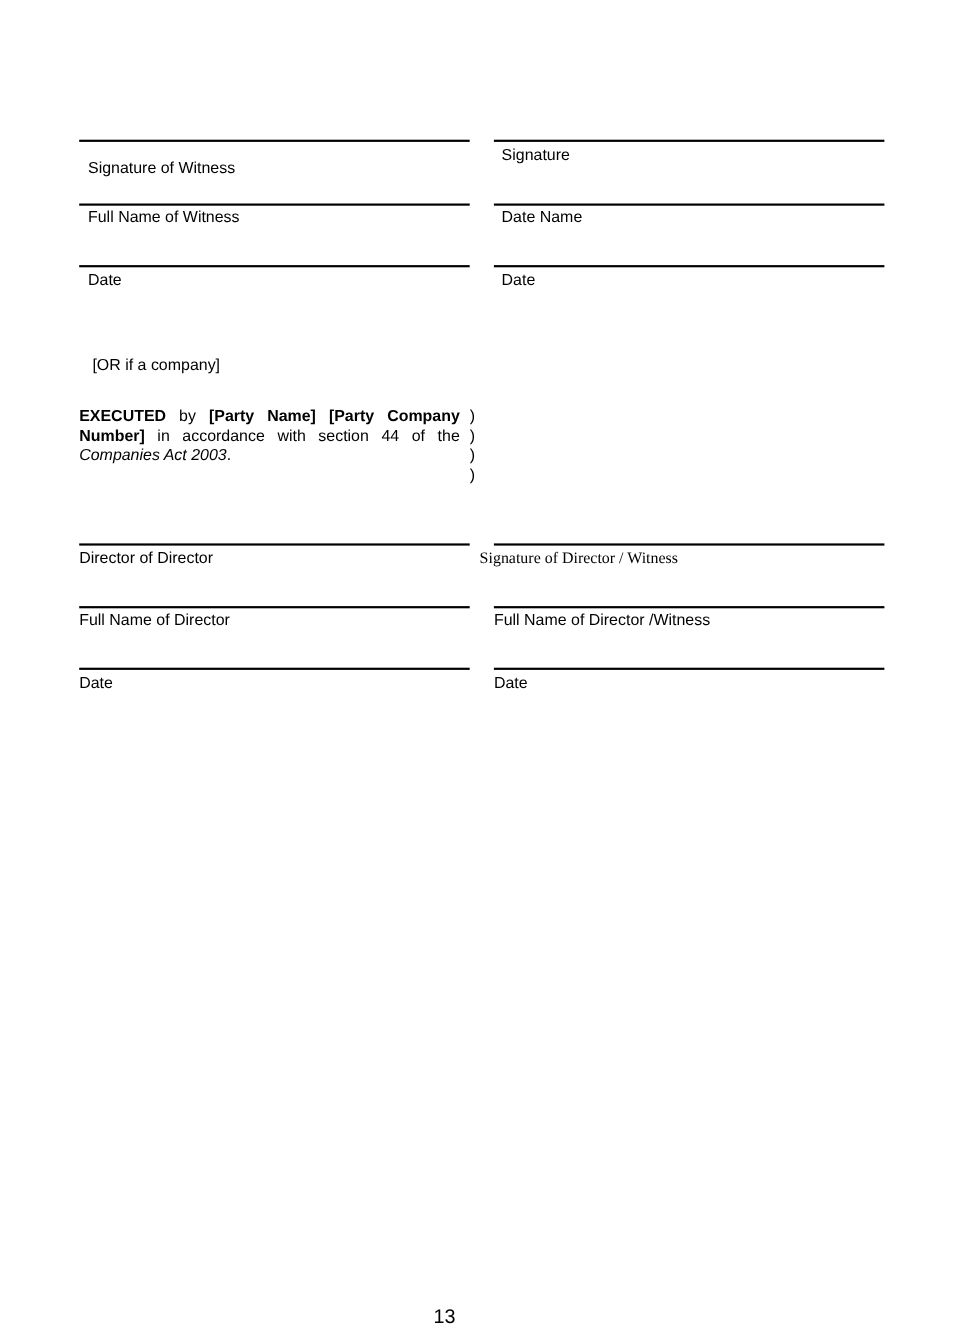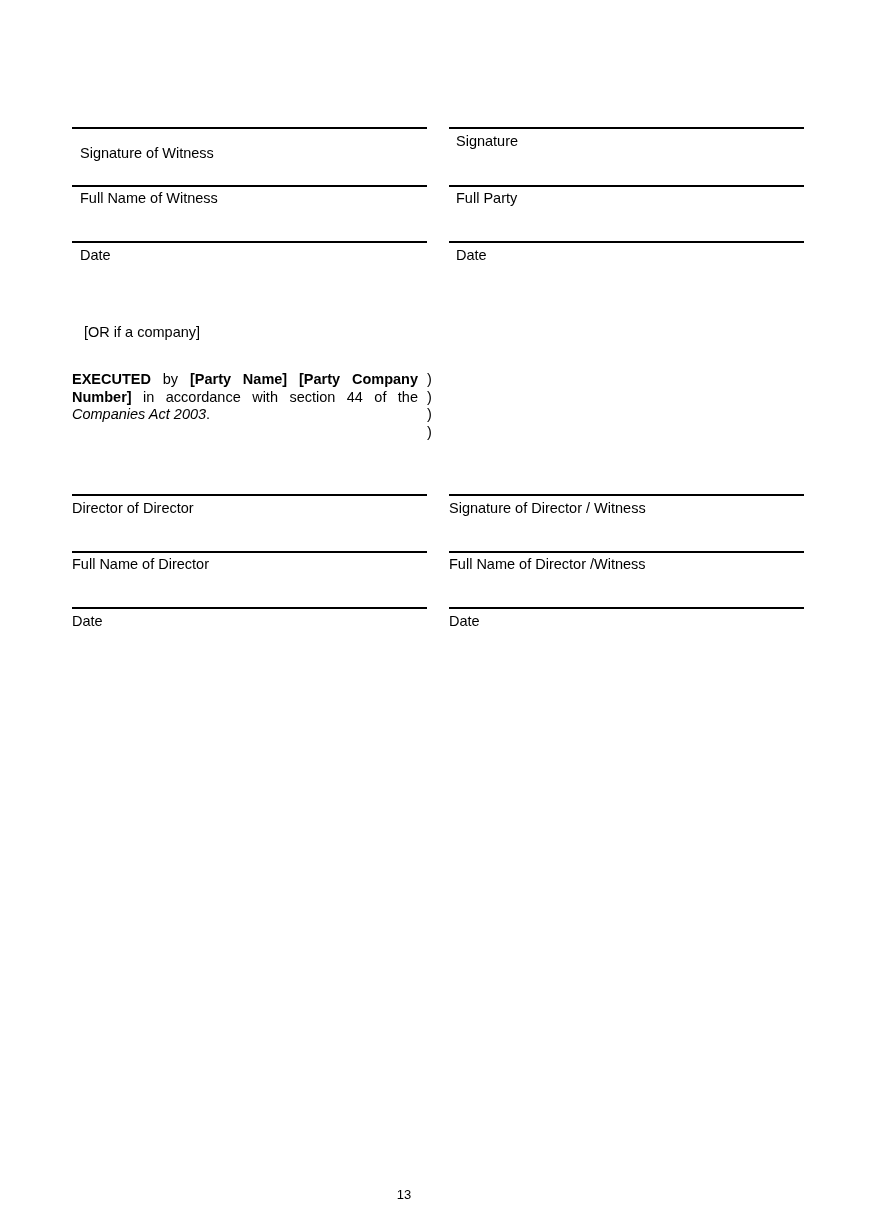--- a/index.html
+++ b/index.html
@@ -2,37 +2,37 @@
 <html><head>
 <meta charset="utf-8">
 <style>
   html, body { margin:0; padding:0; background:#ffffff; }
   body { width:878px; height:1210px; position:relative; font-family:"Liberation Sans", sans-serif; color:#000; font-size:14.5px; overflow:hidden; }
   .line { position:absolute; height:0; border-top:2px solid #000; }
   .lbl { position:absolute; white-space:nowrap; line-height:17px; }
   .para { position:absolute; left:72px; top:371px; width:346px; text-align:justify; line-height:17.5px; }
   .para p { margin:0; }
   .brackets { position:absolute; left:427px; top:371px; line-height:17.5px; }
-  .pageno { position:absolute; left:0; width:808px; text-align:center; top:1187px; font-size:13px; }
+  .pageno { position:absolute; left:0; width:808px; text-align:center; top:1187px; font-size:18px; }
 </style>
 </head>
 <body>
 
 <div>
   <div class="line" style="left:72px;top:127px;width:355px;"></div>
   <div class="lbl" style="left:80px;top:145px;">Signature of Witness</div>
   <div class="line" style="left:72px;top:185px;width:355px;"></div>
   <div class="lbl" style="left:80px;top:190px;">Full Name of Witness</div>
   <div class="line" style="left:72px;top:241px;width:355px;"></div>
   <div class="lbl" style="left:80px;top:247px;">Date</div>
 
   <div class="line" style="left:449px;top:127px;width:355px;"></div>
   <div class="lbl" style="left:456px;top:133px;">Signature</div>
   <div class="line" style="left:449px;top:185px;width:355px;"></div>
-  <div class="lbl" style="left:456px;top:190px;">Full Party</div>
+  <div class="lbl" style="left:456px;top:190px;">Date Name</div>
   <div class="line" style="left:449px;top:241px;width:355px;"></div>
   <div class="lbl" style="left:456px;top:247px;">Date</div>
 </div>
 
 <div class="lbl" style="left:84px;top:324px;">[OR if a company]</div>
 
 <div class="para">
   <p><b>EXECUTED</b><span> by </span><b>[Party Name] [Party Company Number]</b><span> in accordance with section 44 of the </span><i>Companies Act 2003</i><span>.</span></p>
 </div>
 <div class="brackets">
@@ -44,20 +44,20 @@
 
 <div>
   <div class="line" style="left:72px;top:494px;width:355px;"></div>
   <div class="lbl" style="left:72px;top:500px;">Director of Director</div>
   <div class="line" style="left:72px;top:551px;width:355px;"></div>
   <div class="lbl" style="left:72px;top:556px;">Full Name of Director</div>
   <div class="line" style="left:72px;top:607px;width:355px;"></div>
   <div class="lbl" style="left:72px;top:613px;">Date</div>
 
   <div class="line" style="left:449px;top:494px;width:355px;"></div>
-  <div class="lbl" style="left:449px;top:500px;">Signature of Director / Witness</div>
+  <div class="lbl" style="left:436px;top:500px;font-family:Liberation Serif, serif;">Signature of Director / Witness</div>
   <div class="line" style="left:449px;top:551px;width:355px;"></div>
   <div class="lbl" style="left:449px;top:556px;">Full Name of Director /Witness</div>
   <div class="line" style="left:449px;top:607px;width:355px;"></div>
   <div class="lbl" style="left:449px;top:613px;">Date</div>
 </div>
 
 <div class="pageno">13</div>
 
 </body></html>

